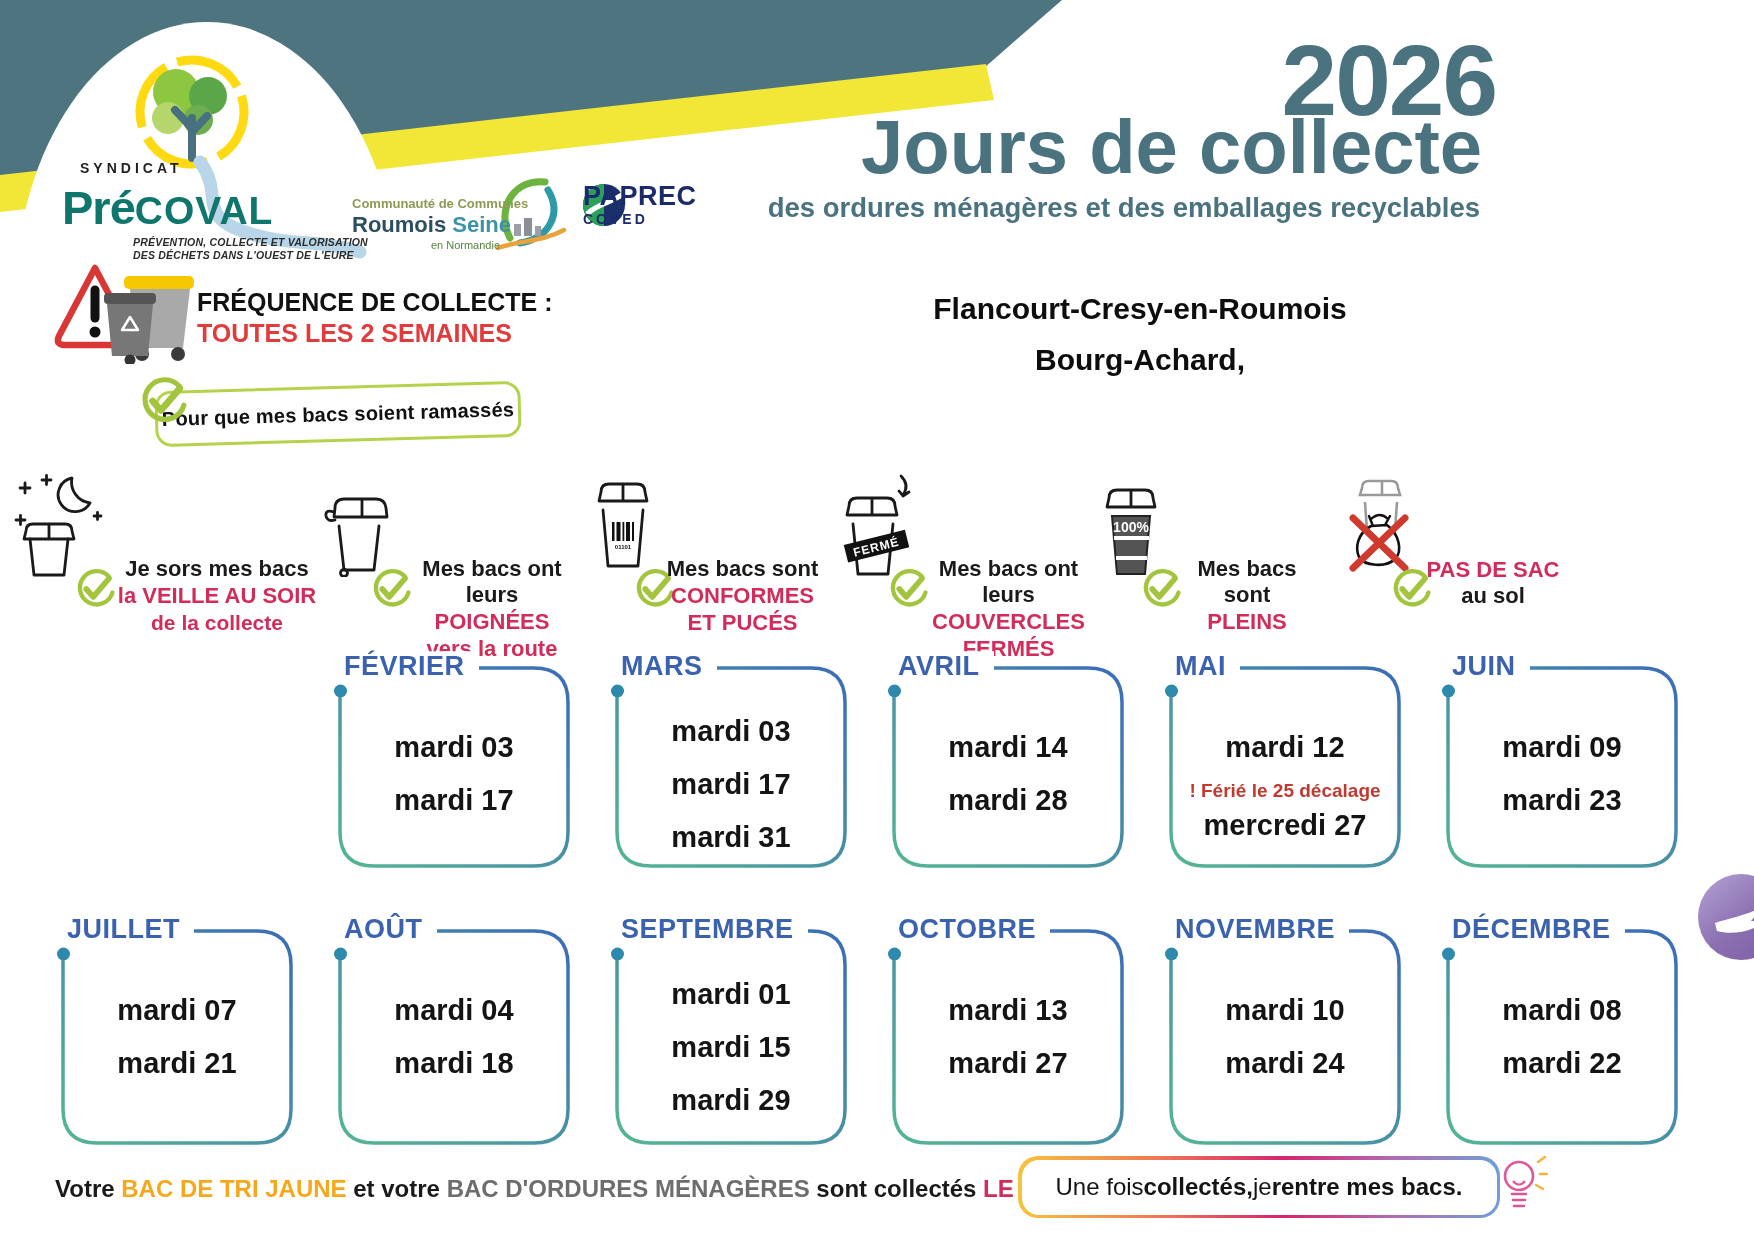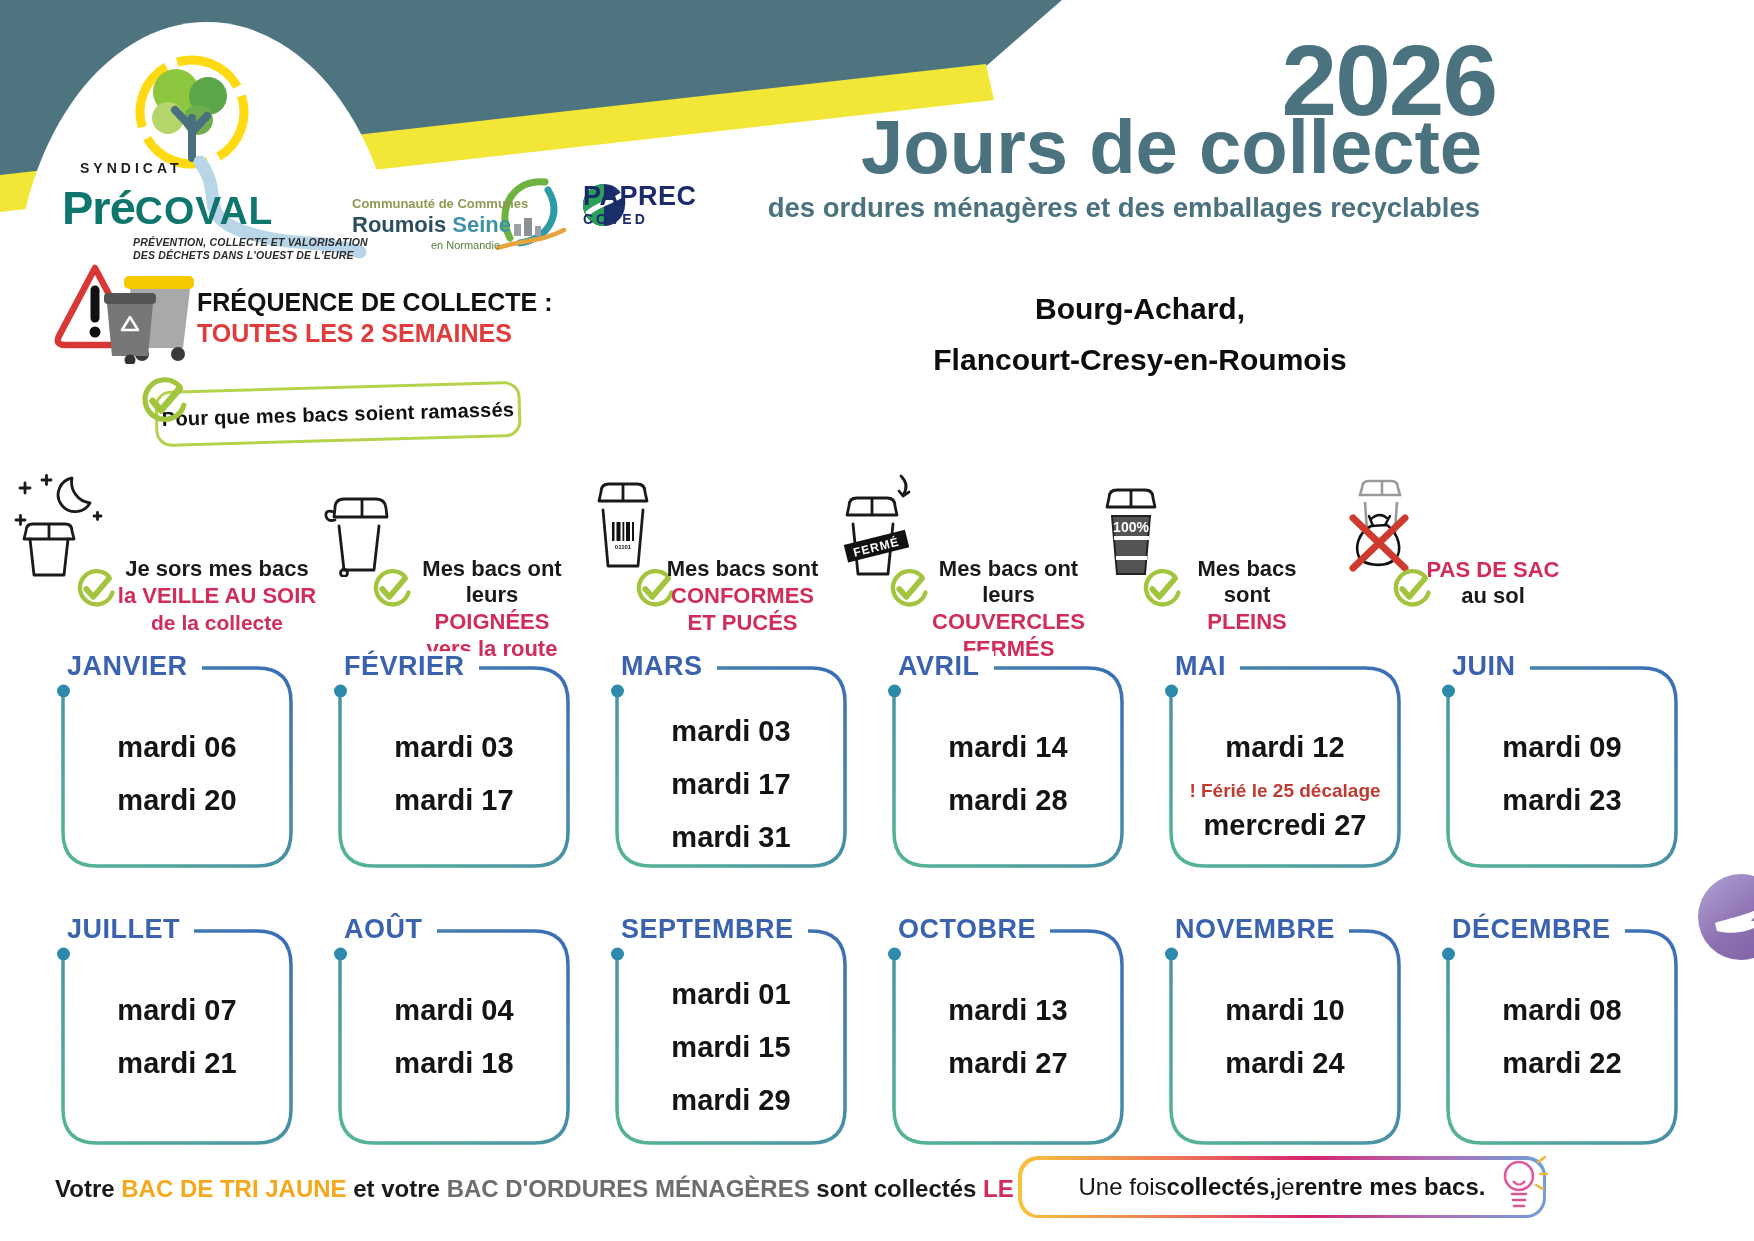--- a/index.html
+++ b/index.html
@@ -62,21 +62,21 @@
         padding:0 14px 0 2px;color:#3a62ae;font-size:27px;font-weight:800;letter-spacing:.5px;}
   .dates{position:absolute;top:68px;left:4px;right:4px;text-align:center;}
   .dense .dates{top:52px;}
   .date{font-size:29px;font-weight:800;color:#141414;line-height:34px;margin-bottom:19px;}
   .holiday{font-size:19px;font-weight:700;color:#c03a31;line-height:22px;margin:-3px 0 6px 0;}
 
   
   .foot-left{position:absolute;left:55px;top:1175px;font-size:24px;font-weight:800;white-space:nowrap;}
   .foot-left .d{color:#1a1a1a;} .foot-left .o{color:#f6a81c;} .foot-left .g{color:#6d6d6d;}
   .foot-left .p{color:#d12c5a;}
-  .foot-box{position:absolute;left:1018px;top:1156px;width:528px;height:62px;border-radius:20px;
+  .foot-box{position:absolute;left:1018px;top:1156px;width:482px;height:62px;border-radius:20px;
         background:linear-gradient(90deg,#f6c33c,#ee7556 30%,#d6246e 55%,#b06cb4 78%,#6f9fd8);
         padding:3.5px;box-sizing:border-box;}
   .foot-box-in{width:100%;height:100%;background:#fff;border-radius:17px;display:flex;
         align-items:center;justify-content:center;white-space:nowrap;font-size:24px;color:#141414;}
   .foot-box-in .n{font-weight:400;} .foot-box-in .b{font-weight:800;}
 
   .next-btn{position:absolute;left:1698px;top:874px;width:86px;height:86px;border-radius:50%;
         background:linear-gradient(140deg,#b4a3d6,#8b6fb0 55%,#7d5fa4);display:flex;
         align-items:center;justify-content:center;border:none;cursor:pointer;}
 </style>
@@ -165,22 +165,22 @@
     <path d="M9 42 H55 L50 94 H14 Z" fill="#777"></path>
     <path d="M32 55 l8 13 h-16 z" fill="none" stroke="#fff" stroke-width="2.5" stroke-linejoin="round"></path>
     <circle cx="32" cy="98" r="5.5" fill="#333"></circle>
   </svg>
   <div class="freq-text">
     <div class="f1">FRÉQUENCE DE COLLECTE :</div>
     <div class="f2">TOUTES LES 2 SEMAINES</div>
   </div>
 
   <div class="cities">
+    <div>Flancourt-Cresy-en-Roumois</div>
     <div>Bourg-Achard,</div>
-    <div>Flancourt-Cresy-en-Roumois</div>
   </div>
 
   <div class="banner">
     <span>Pour que mes bacs soient ramassés</span>
   </div>
   <svg class="abs" style="left:138px;top:376px" width="50" height="50" viewBox="0 0 48 48">
     <path d="M40 10 A19 19 0 1 0 44 28" fill="none" stroke="#a3c43d" stroke-width="5" stroke-linecap="round"></path>
     <path d="M14 24 L22 33 L40 12" fill="none" stroke="#a3c43d" stroke-width="6.5" stroke-linecap="round" stroke-linejoin="round"></path>
   </svg>
 
@@ -295,31 +295,20 @@
     <svg class="check" style="left:50px;top:96px" width="42" height="42" viewBox="0 0 48 48">
       <path d="M40 10 A19 19 0 1 0 44 28" fill="none" stroke="#a3c43d" stroke-width="5" stroke-linecap="round"></path>
       <path d="M14 24 L22 33 L40 12" fill="none" stroke="#a3c43d" stroke-width="6.5" stroke-linecap="round" stroke-linejoin="round"></path>
     </svg>
     <div class="tip-text" style="left:78px;top:84px;width:150px">
       <div class="tl-pink">PAS DE SAC</div>
       <div class="tl-dark" style="font-weight:800">au sol</div>
     </div>
   </div>
 
-  <div class="card r1" style="left:57px">
-    <svg class="frame" width="240" height="216">
-        <path d="M10 6 H200 Q234 6 234 40 V170 Q234 204 200 204 H40 Q6 204 6 170 V36" fill="none" stroke="url(#frameGrad)" stroke-width="3.5" stroke-linecap="round"></path>
-        <circle cx="6.5" cy="29" r="6.5" fill="#2e8aad"></circle>
-      </svg>
-    <div class="mtitle">JANVIER</div>
-    <div class="dates">
-        <div class="date">mardi 06</div>
-        <div class="date">mardi 20</div>
-      </div>
-  </div>
 
   <div class="card r1" style="left:334px">
     <svg class="frame" width="240" height="216">
         <path d="M10 6 H200 Q234 6 234 40 V170 Q234 204 200 204 H40 Q6 204 6 170 V36" fill="none" stroke="url(#frameGrad)" stroke-width="3.5" stroke-linecap="round"></path>
         <circle cx="6.5" cy="29" r="6.5" fill="#2e8aad"></circle>
       </svg>
     <div class="mtitle">FÉVRIER</div>
     <div class="dates">
         <div class="date">mardi 03</div>
         <div class="date">mardi 17</div>

